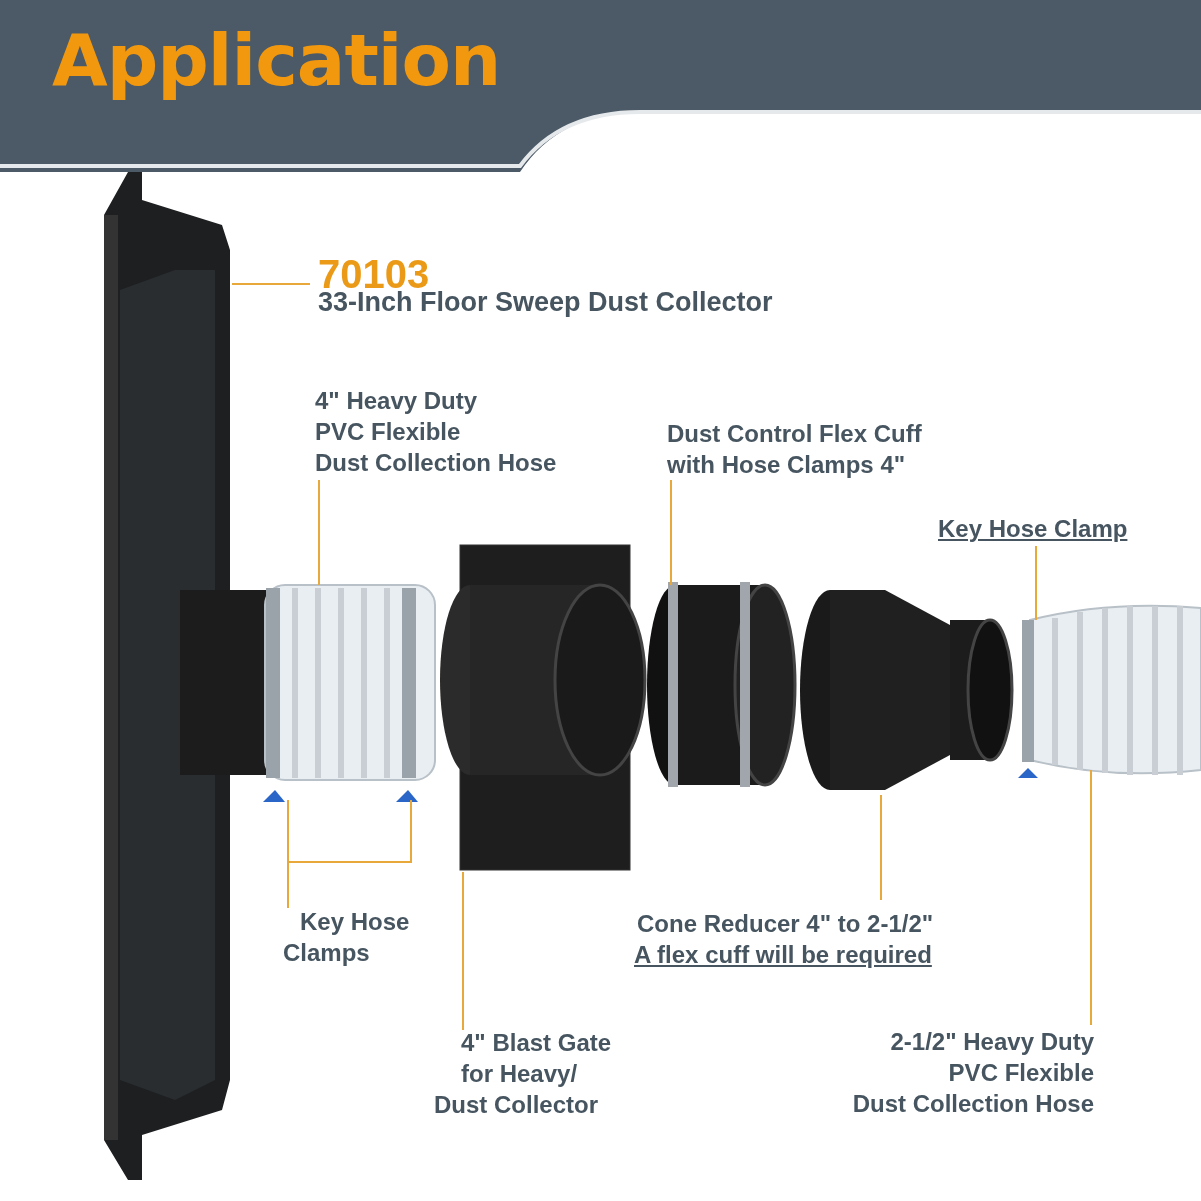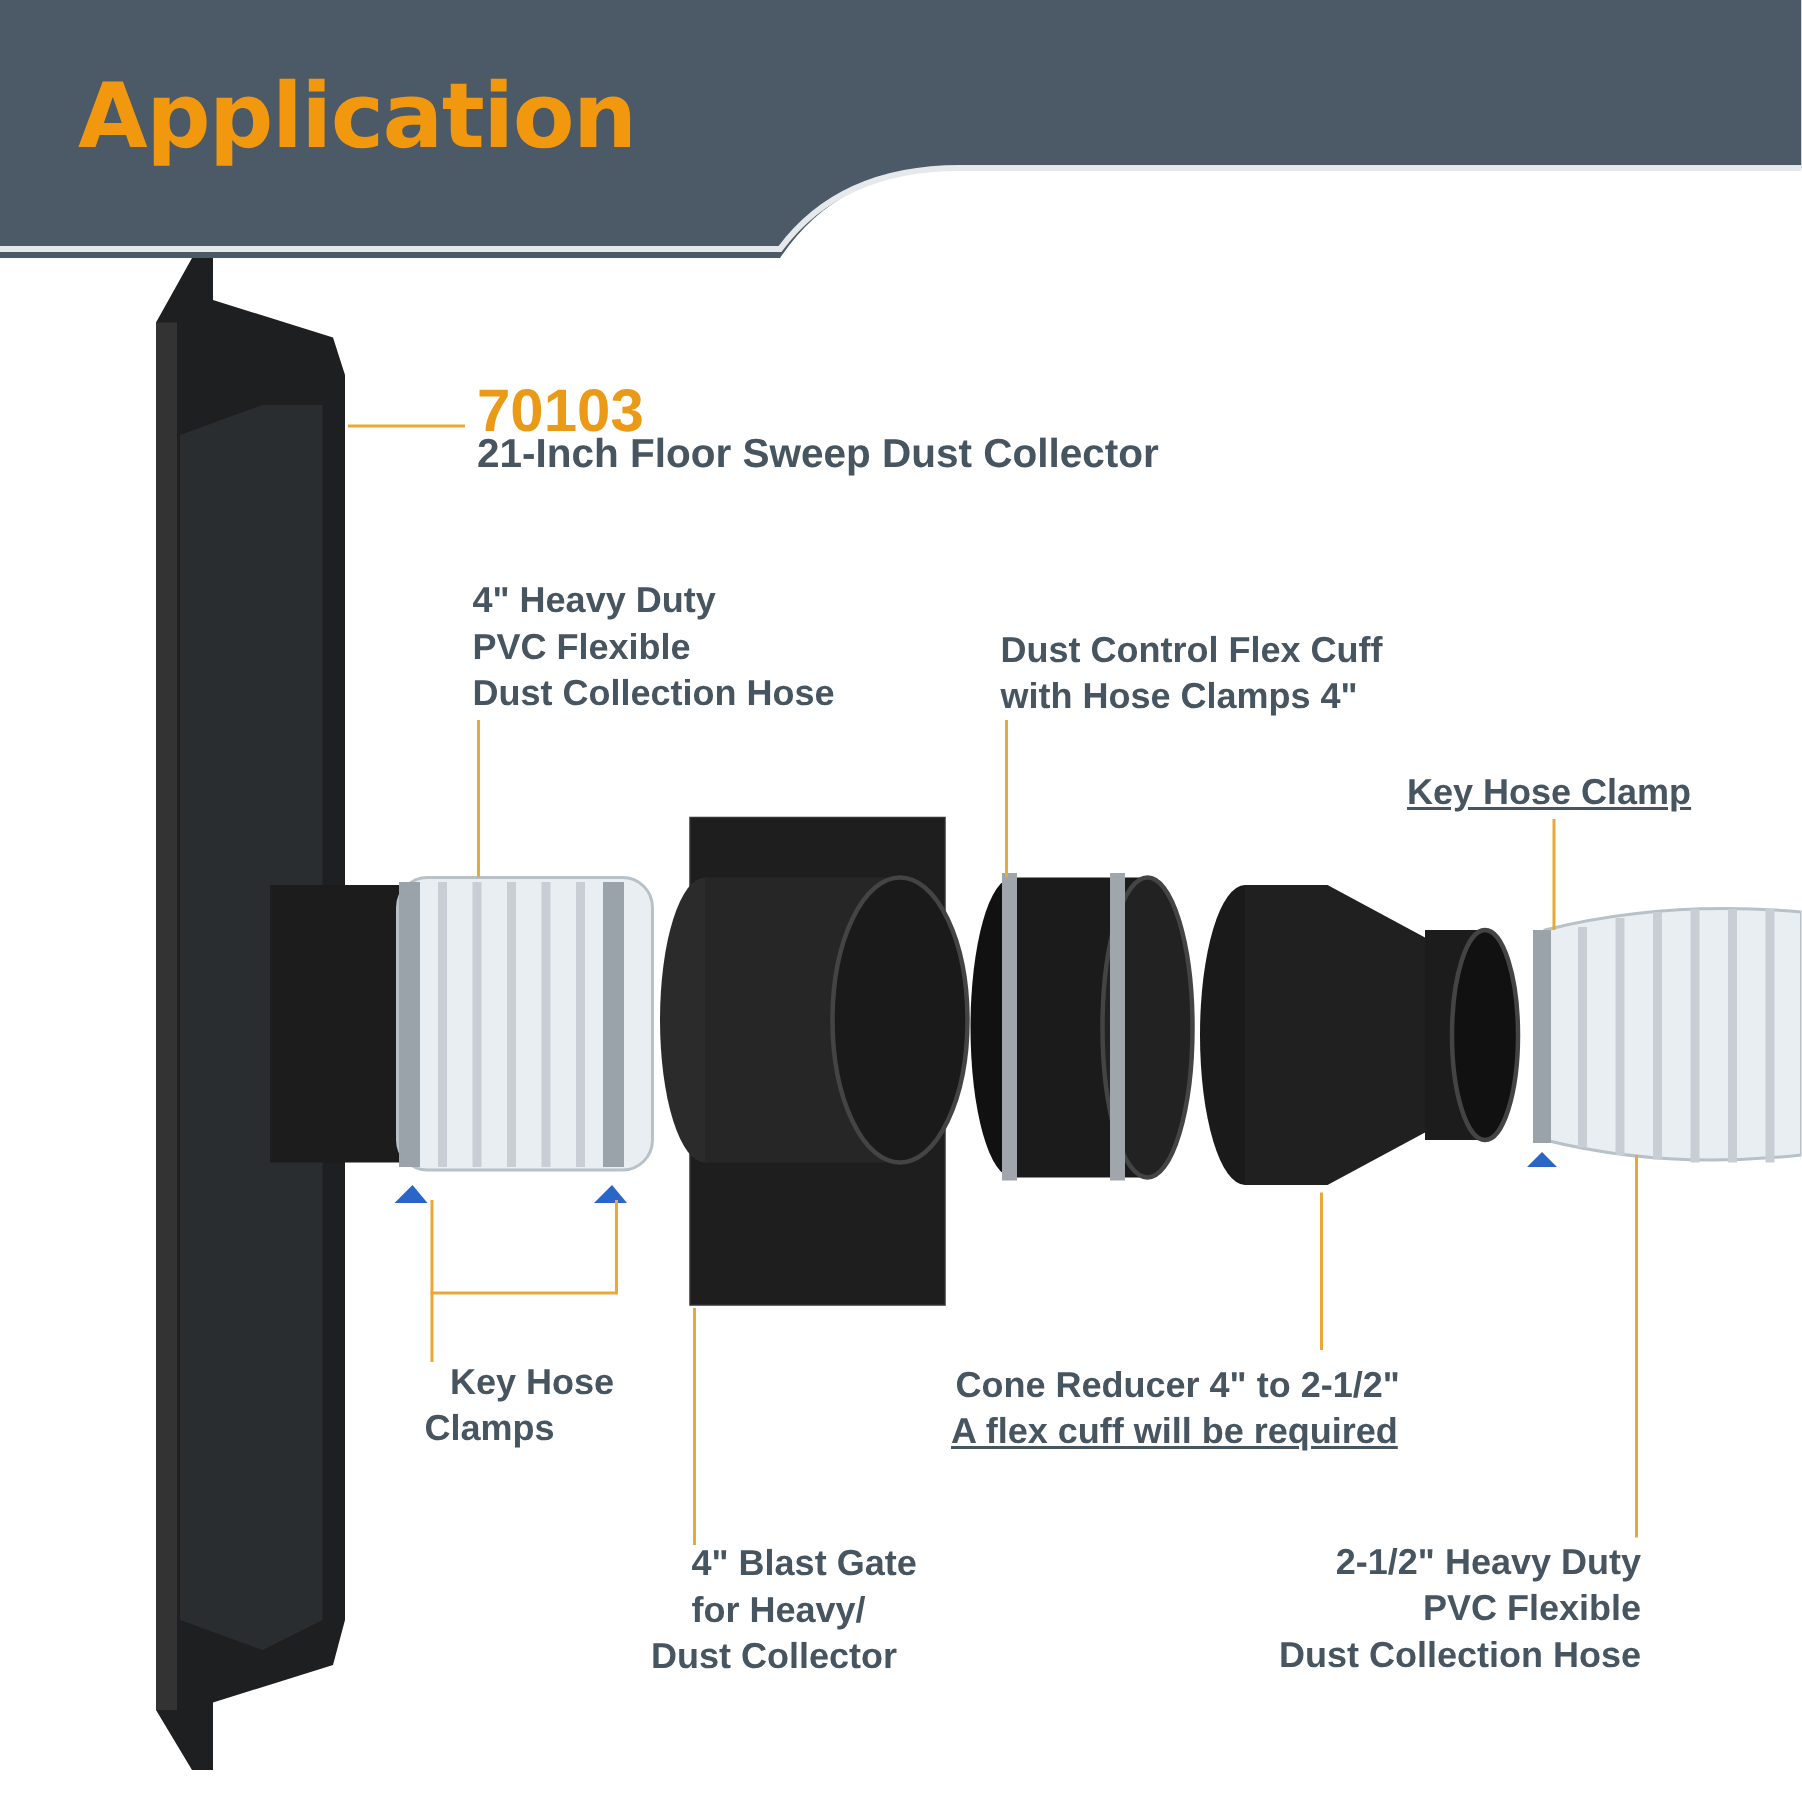--- a/index.html
+++ b/index.html
@@ -1,18 +1,18 @@
 <!DOCTYPE html>
 <html><head>
 <meta charset="utf-8">
 <style>
   html,body{margin:0;padding:0;background:#fff;}
   body{width:1201px;height:1201px;position:relative;overflow:hidden;font-family:"Liberation Sans",sans-serif;}
   .banner{position:absolute;left:0;top:0;width:1201px;height:172px;}
-  .title{position:absolute;left:52px;top:48px;font-size:60px;font-weight:bold;color:#f2980f;font-family:"DejaVu Sans",sans-serif;letter-spacing:-1px;line-height:1;}
+  .title{position:absolute;left:52px;top:24px;font-size:72px;font-weight:bold;color:#f2980f;font-family:"DejaVu Sans",sans-serif;letter-spacing:-1px;line-height:1;}
   .lbl{position:absolute;color:#465560;font-weight:bold;font-size:24px;line-height:31px;white-space:nowrap;}
   .code{position:absolute;color:#eb9a17;font-weight:bold;font-size:40px;line-height:1;}
   .right{text-align:right;}
   .line{position:absolute;background:#e8a93a;}
   svg.art{position:absolute;left:0;top:0;}
 </style>
 </head>
 <body>
 
 <svg class="banner" width="1201" height="172" viewBox="0 0 1201 172">
@@ -88,21 +88,21 @@
 <div class="line" style="left:670px;top:480px;width:2px;height:105px;"></div>
 <div class="line" style="left:1035px;top:546px;width:2px;height:74px;"></div>
 <div class="line" style="left:287px;top:800px;width:2px;height:108px;"></div>
 <div class="line" style="left:410px;top:800px;width:2px;height:62px;"></div>
 <div class="line" style="left:287px;top:861px;width:125px;height:2px;"></div>
 <div class="line" style="left:462px;top:872px;width:2px;height:158px;"></div>
 <div class="line" style="left:880px;top:795px;width:2px;height:105px;"></div>
 <div class="line" style="left:1090px;top:770px;width:2px;height:255px;"></div>
 
 <div class="code" style="left:318px;top:254px;">70103</div>
-<div class="lbl" style="left:318px;top:287px;font-size:27px;">21-Inch Floor Sweep Dust Collector</div>
+<div class="lbl" style="left:318px;top:287px;font-size:27px;">33-Inch Floor Sweep Dust Collector</div>
 
 <div>
   <div class="lbl" style="left:315px;top:385px;">4" Heavy Duty</div>
   <div class="lbl" style="left:315px;top:416px;">PVC Flexible</div>
   <div class="lbl" style="left:315px;top:447px;">Dust Collection Hose</div>
 </div>
 
 <div>
   <div class="lbl" style="left:667px;top:418px;">Dust Control Flex Cuff</div>
   <div class="lbl" style="left:667px;top:449px;">with Hose Clamps 4"</div>

